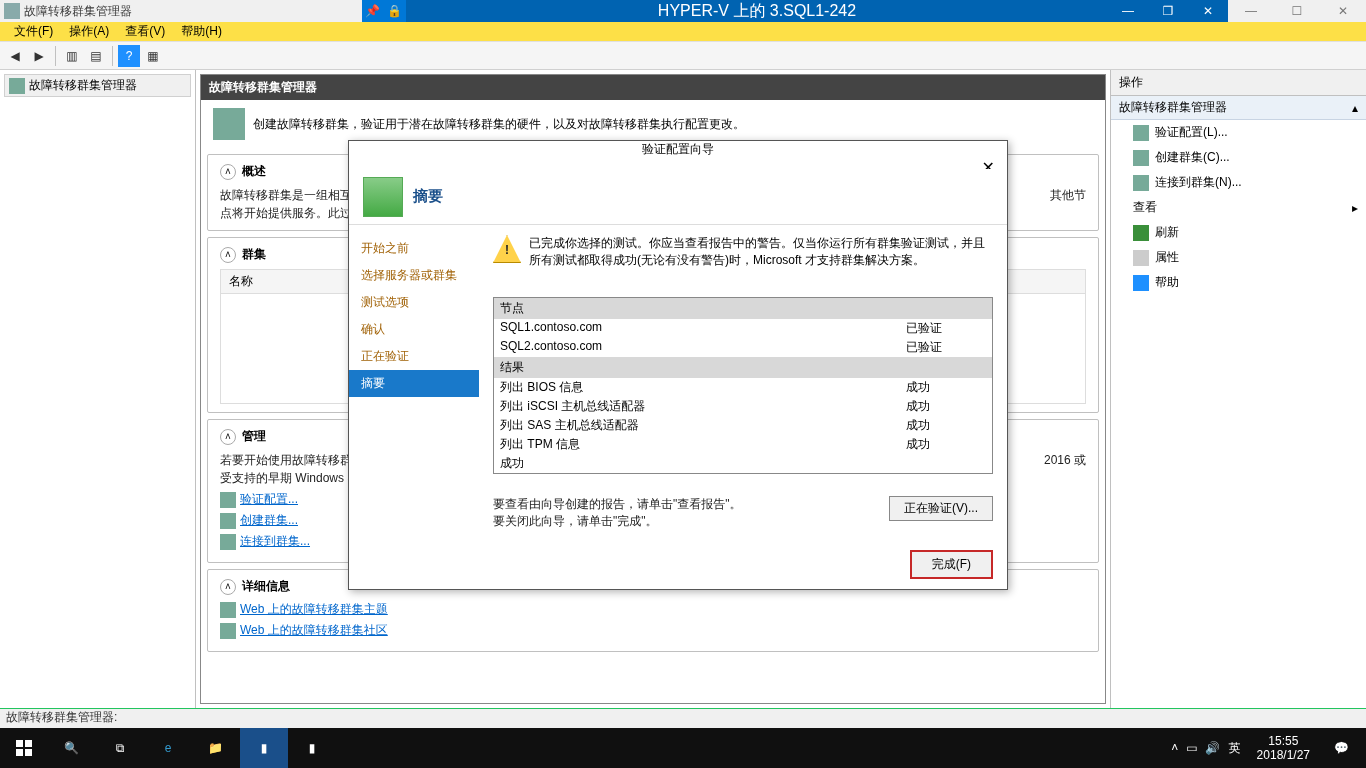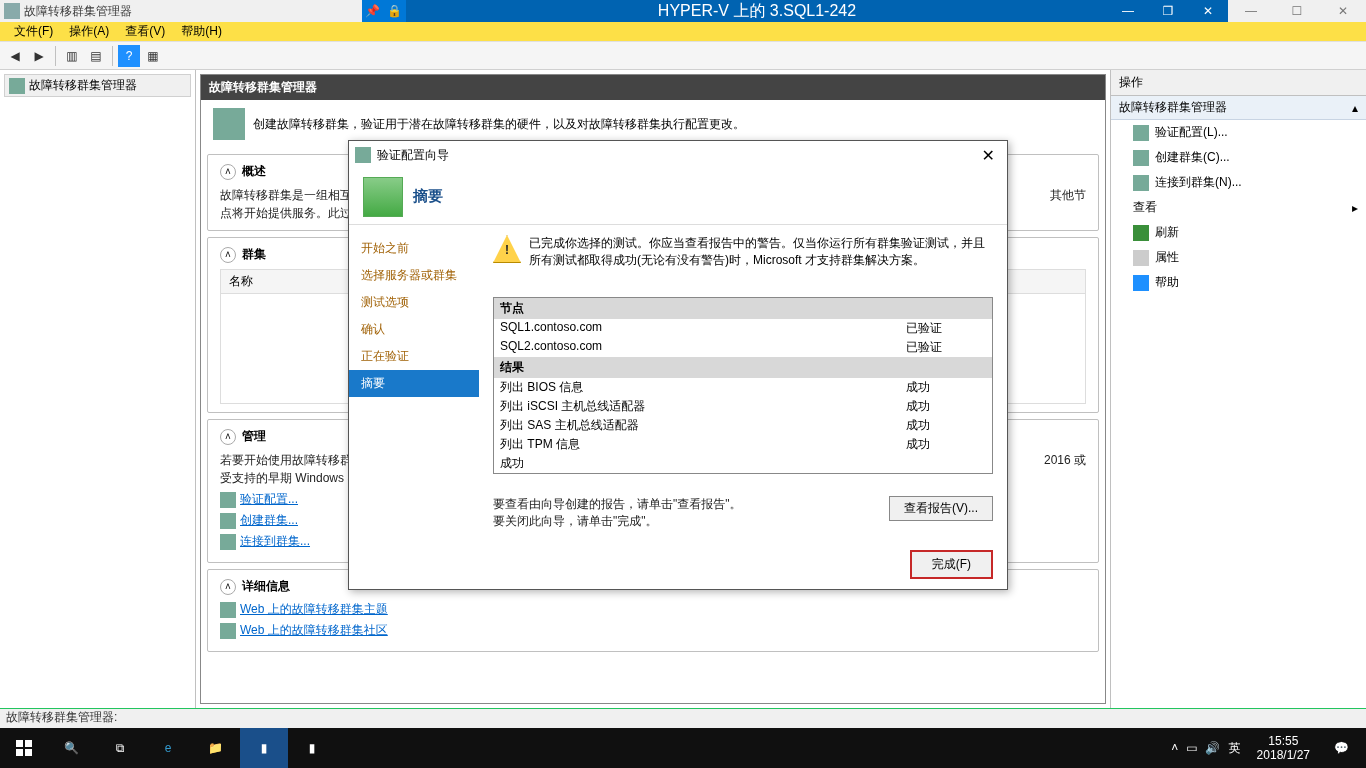--- a/index.html
+++ b/index.html
@@ -46,36 +46,36 @@
 
 .actions-pane { width: 256px; border-left: 1px solid #c0c0c0; background: #fff; }
 .actions-pane .ap-title { background: #f0f0f0; padding: 4px 8px; border-bottom: 1px solid #c0c0c0; font-weight: normal; }
 .actions-pane .ap-group { background: #eaf1f8; padding: 3px 8px; border-bottom: 1px solid #c8d4e3; display:flex; justify-content: space-between; align-items: center;}
 .actions-pane .ap-item { padding: 4px 8px 4px 22px; display: flex; align-items: center; gap: 6px; cursor: pointer; }
 .ap-icon { width: 16px; height: 16px; display: inline-block; background: #7a9; }
 .ap-separator { padding: 4px 8px 4px 14px; display: flex; justify-content: space-between; align-items: center; }
 
 
 .wizard { position: absolute; left: 348px; top: 140px; width: 660px; height: 450px; background: #fff; border: 1px solid #555; box-shadow: 2px 2px 8px rgba(0,0,0,0.3); display: flex; flex-direction: column; }
-.wiz-title { height: 28px; display: flex; align-items: center; padding: 0 6px; }
+.wiz-title { height: 28px; display: flex; align-items: center; padding: 0 6px; flex-direction: column; }
 .wiz-title .wt-icon { width: 16px; height: 16px; background: #7a9; margin-right: 6px; }
 .wiz-title .wt-x { margin-left: auto; font-size: 16px; padding: 0 6px; cursor: pointer; }
 .wiz-banner { height: 56px; background: #fff; display: flex; align-items: center; padding: 0 14px; gap: 10px; border-bottom: 1px solid #ddd; }
 .wiz-banner .wb-icon { width: 40px; height: 40px; background: linear-gradient(#8c8, #4a4); border: 1px solid #5a5; }
 .wiz-banner .wb-title { font-size: 15px; color: #1a4f8a; font-weight: 600; }
 .wiz-body { flex: 1; display: flex; }
 .wiz-nav { width: 130px; background: #fff; padding: 10px 0; }
 .wiz-nav div { padding: 5px 12px; color: #a16207; }
 .wiz-nav .active { background: #1979ca; color: #fff; }
 .wiz-content { flex: 1; padding: 10px 14px; display: flex; flex-direction: column; gap: 20px; }
 .warn-row { display: flex; gap: 8px; margin-bottom: 8px; }
 .warn-icon { width: 28px; height: 28px; background: #ffd24a; clip-path: polygon(50% 0, 100% 100%, 0 100%); border: 1px solid #b88a00; position: relative; }
 .warn-icon::after { content: "!"; position: absolute; left: 50%; top: 50%; transform: translate(-50%, -40%); color: #222; font-weight: bold; }
 .result-box { flex: 1; border: 1px solid #888; background: #fff; overflow-y: scroll; font-family: "SimSun", monospace; font-size: 12px; }
-.result-box .cat { background: #d8d8d8; padding: 2px 6px; font-weight: bold; }
+.result-box .cat { background: #d8d8d8; padding: 2px 6px; font-weight: normal; }
 .result-box .row { display: flex; padding: 1px 6px; }
 .result-box .row .c1 { flex: 1; }
 .result-box .row .c2 { width: 80px; }
 .cb-row { margin: 8px 0 4px; display: flex; align-items: center; gap: 6px; }
 .note { color: #222; line-height: 1.4; }
 .wiz-footer-row { display: flex; align-items: flex-start; justify-content: space-between; margin-top: 2px; }
 .btn { border: 1px solid #888; background: #f0f0f0; padding: 3px 14px; cursor: pointer; }
 .wiz-footer { padding: 10px 14px; text-align: right; }
 .btn-finish { border: 2px solid #c62828; background: #f0f0f0; padding: 4px 20px; cursor: pointer; }
 
@@ -307,21 +307,21 @@
             <div class="row">
               <span class="c2">成功</span>
             </div>
           </div>
       </div>
       <div class="wiz-footer-row">
         <div class="note">
           <div>要查看由向导创建的报告，请单击"查看报告"。</div>
           <div>要关闭此向导，请单击"完成"。</div>
         </div>
-        <button class="btn">查看报告(V)...</button>
+        <button class="btn">正在验证(V)...</button>
       </div>
     </div>
   </div>
   <div class="wiz-footer">
     <button class="btn-finish">完成(F)</button>
   </div>
 </div>
 
 <div class="taskbar">
   <div class="tb-btn">

